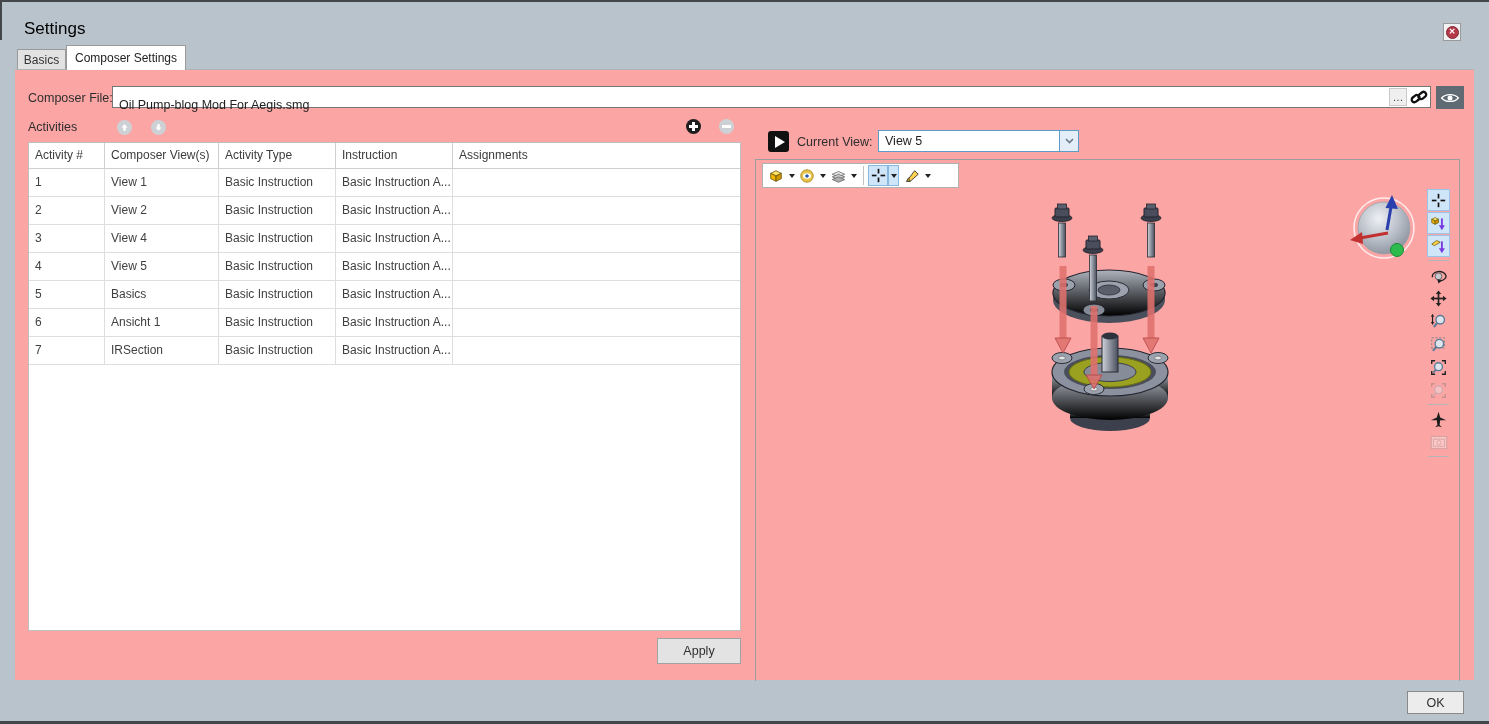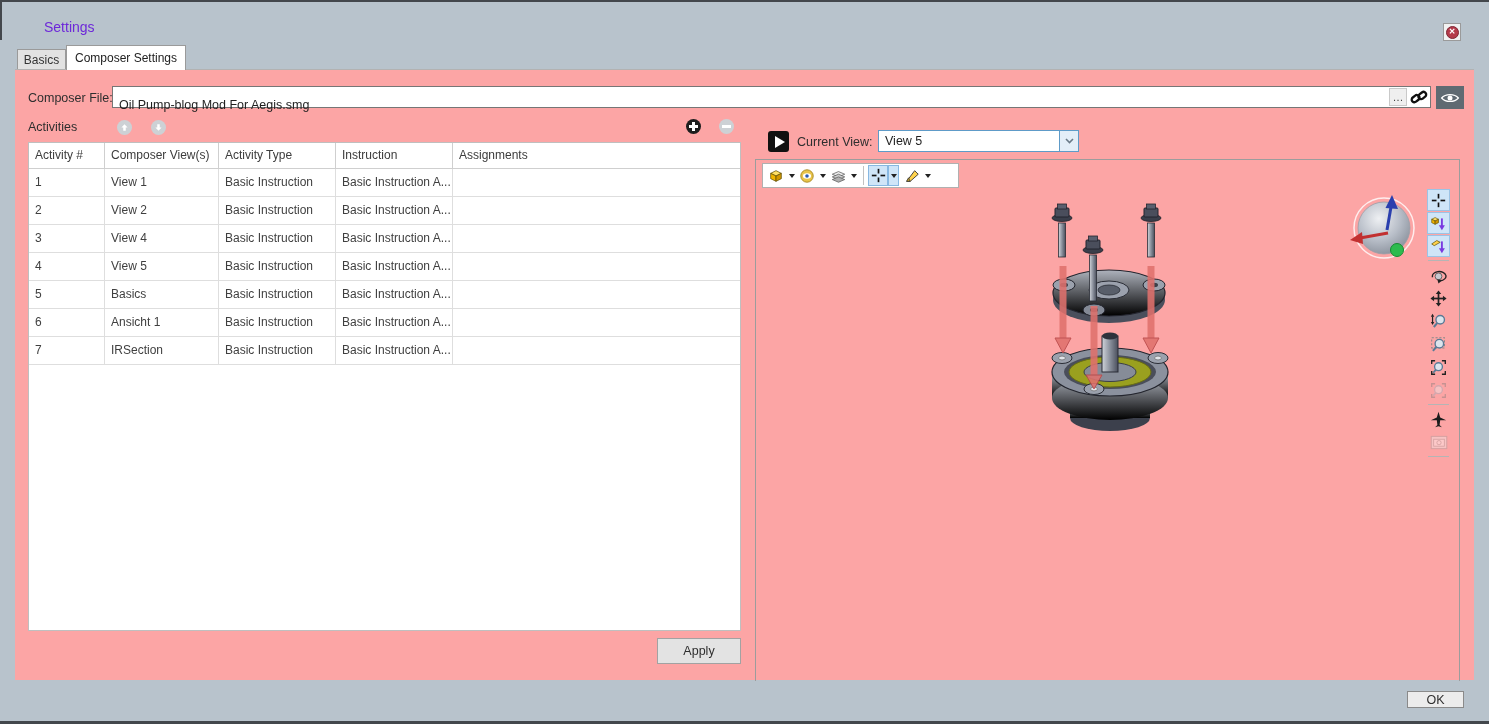--- a/index.html
+++ b/index.html
@@ -9,21 +9,21 @@
     font-family:"Liberation Sans",sans-serif;
     -webkit-font-smoothing:antialiased;
     color:#3c3c3c;
   }
   .abs{position:absolute;}
 
   
   .edge-top{left:0;top:0;width:100%;height:2px;background:#43474c;}
   .edge-left{left:0;top:0;width:2px;height:40px;background:#43474c;}
   .edge-bottom{left:0;bottom:0;width:100%;height:3px;background:#43474c;}
-  .win-title{left:44px;top:19px;font-size:14px;color:#6d28d9;}
+  .win-title{left:24px;top:19px;font-size:17px;color:#000000;}
   .close-btn{left:1443px;top:23px;width:18px;height:18px;background:#f2f2f2;border:1px solid #9a9a9a;
     display:flex;align-items:center;justify-content:center;cursor:pointer;box-sizing:border-box;}
   .close-circ{width:13px;height:13px;border-radius:50%;background:#b43a4a;border:1px solid #7e2634;
     display:flex;align-items:center;justify-content:center;box-sizing:border-box;}
   .close-x{color:#fff;font-size:8px;line-height:8px;font-weight:bold;}
 
   
   .tab{box-sizing:border-box;font-size:12px;display:flex;align-items:center;justify-content:center;cursor:pointer;}
   .tab-basics{left:17px;top:49px;width:49px;height:21px;background:#e2e2e2;border:1px solid #9a9a9a;border-bottom:none;color:#333;text-align:center;}
   .tab-composer{left:66px;top:45px;width:120px;height:25px;background:#fff;border:1px solid #9a9a9a;border-bottom:none;z-index:5;color:#222;}
@@ -88,21 +88,21 @@
   .tb-sep{width:1px;height:19px;background:#c2c2c2;margin:0 4px;}
   .hl{background:#cfe5f8;border:1px solid #88b8e2;}
 
   
   .side-tb{left:1411px;top:119px;width:25px;display:flex;flex-direction:column;align-items:center;}
   .side-btn{width:23px;height:22px;display:flex;align-items:center;justify-content:center;cursor:pointer;box-sizing:border-box;margin-bottom:1px;}
   .side-btn.sel{background:#cfe5f8;border:1px solid #9cc3e5;}
   .side-btn.dis{opacity:.4;cursor:default;}
   .side-sep{width:21px;height:1px;background:#b5b5b5;margin:2px 0 3px 0;}
 
-  .ok-btn{left:1407px;top:691px;width:57px;height:17px;background:#ececec;border:1px solid #8a8a8a;box-sizing:border-box;
+  .ok-btn{left:1407px;top:691px;width:57px;height:23px;background:#ececec;border:1px solid #8a8a8a;box-sizing:border-box;
     font-size:12.5px;color:#2f2f2f;display:flex;align-items:center;justify-content:center;cursor:pointer;}
 </style>
 </head>
 <body>
 
 <div class="abs edge-top"></div>
 <div class="abs edge-left"></div>
 <div class="abs edge-bottom"></div>
 
 <div class="abs win-title">Settings</div>

